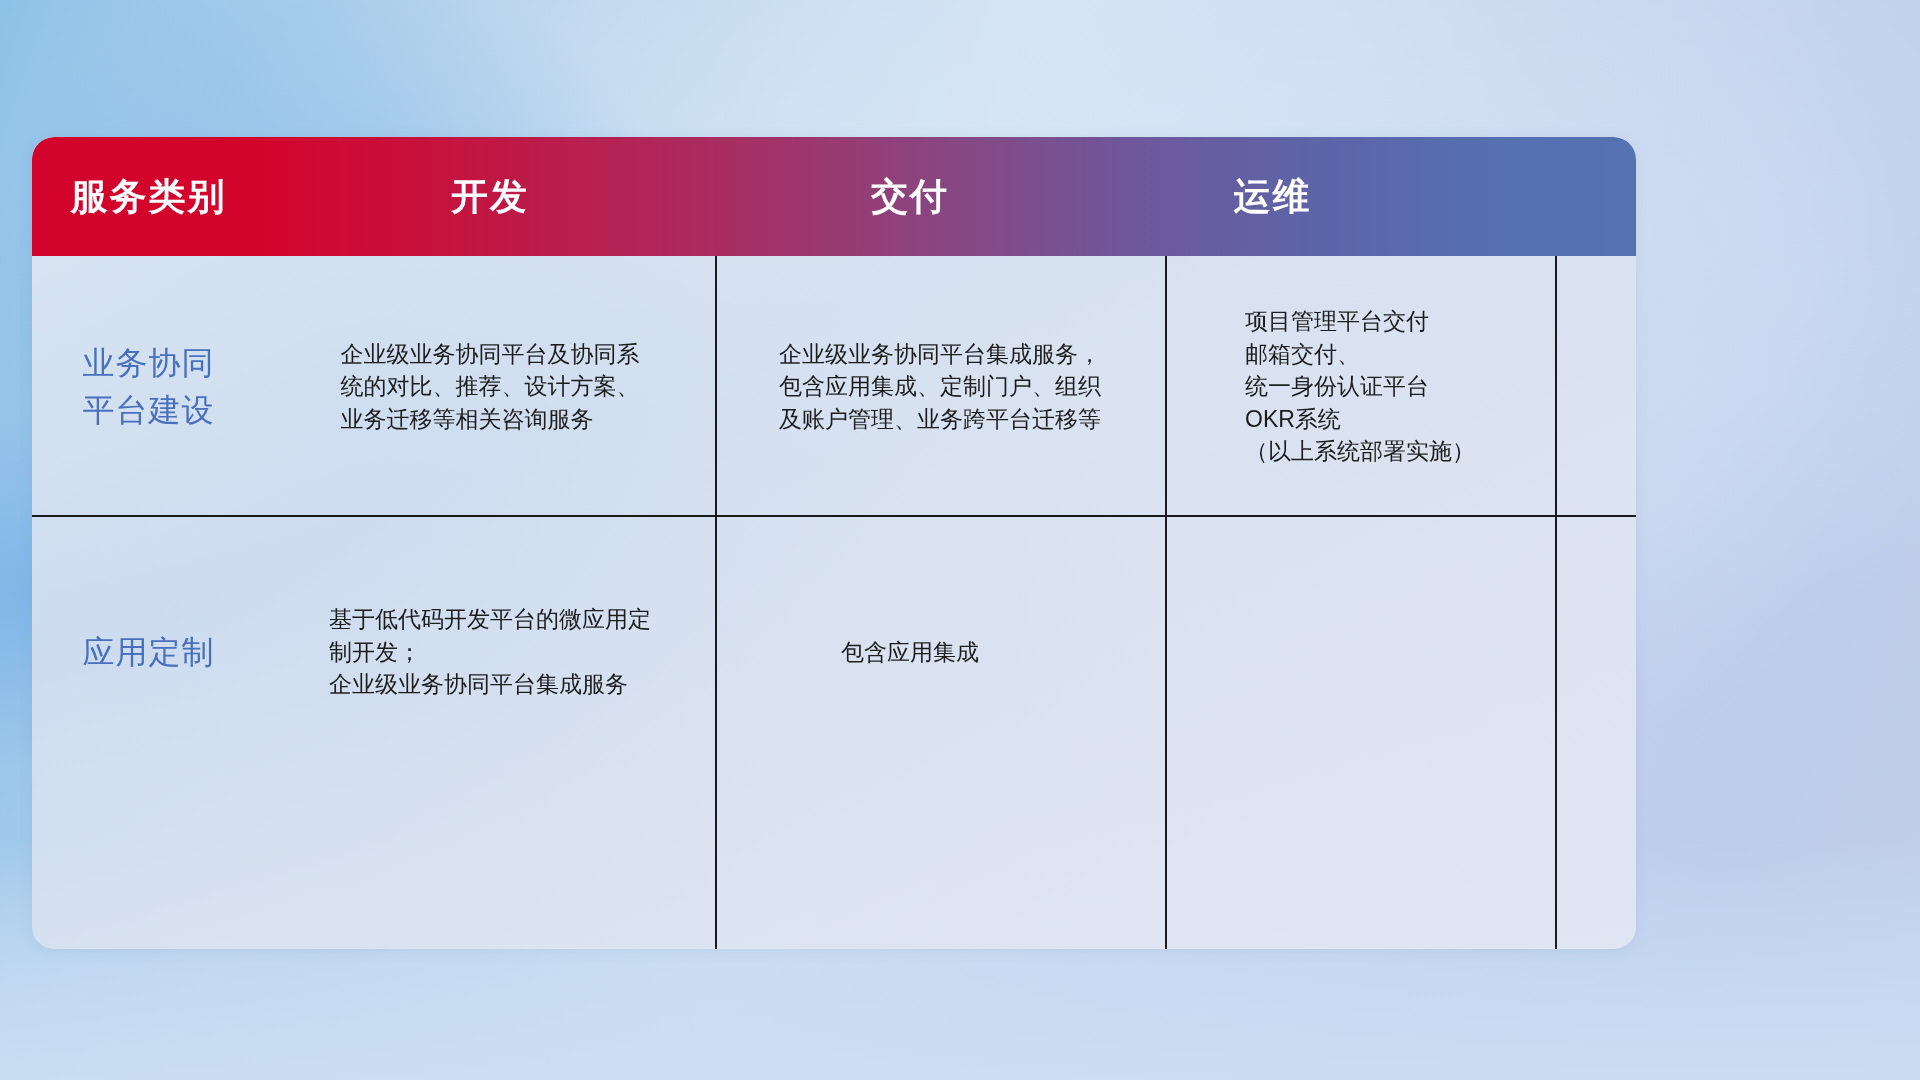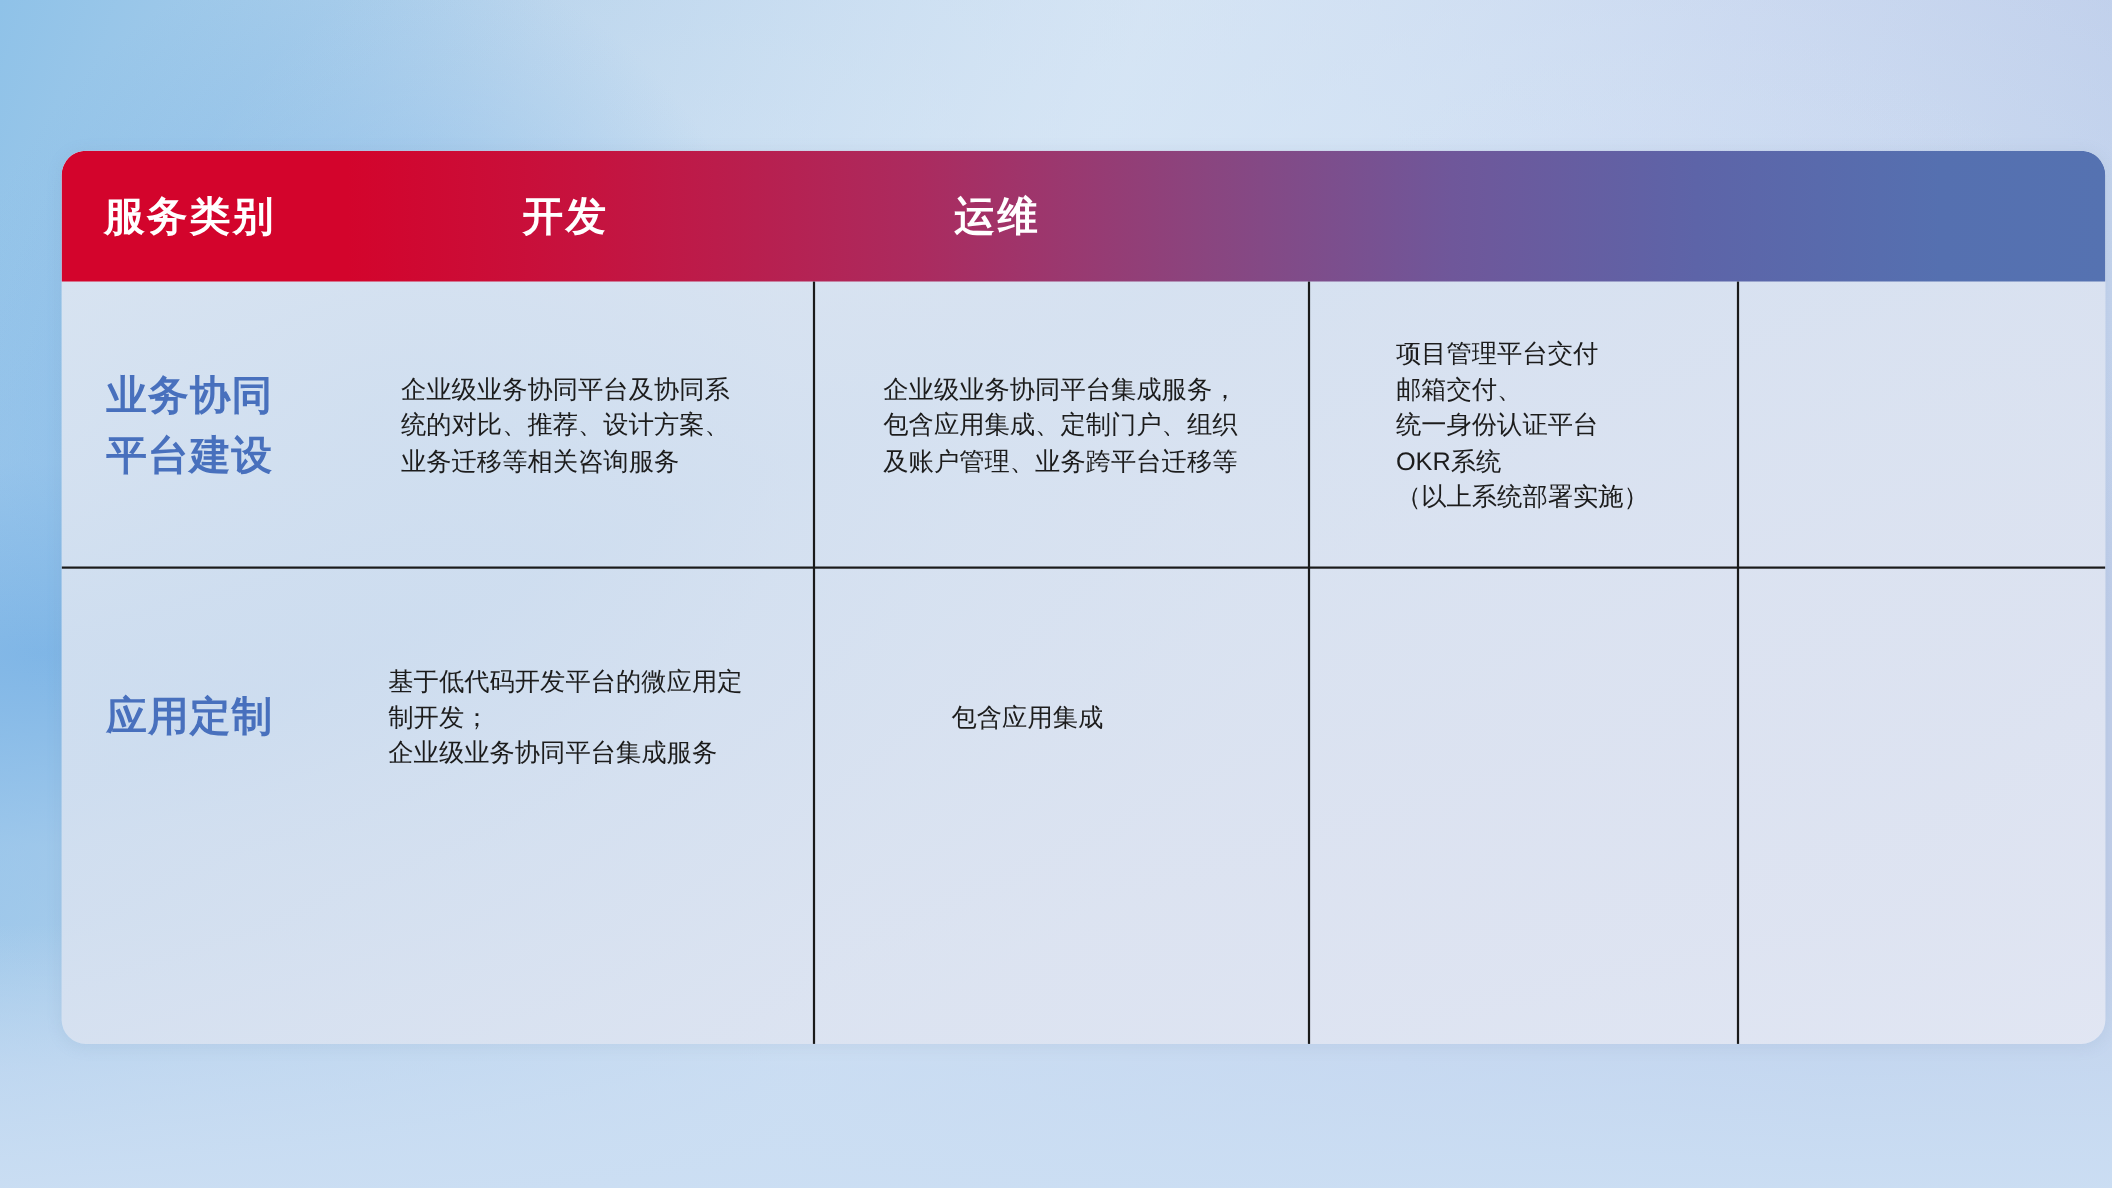--- a/index.html
+++ b/index.html
@@ -24,26 +24,25 @@
   }
   .bg-bottom {
     position:absolute; left:0; right:0; bottom:0; height:240px;
     background:linear-gradient(180deg, rgba(196,216,240,0) 0%, rgba(199,219,242,0.75) 55%, rgba(203,222,243,0.95) 100%);
     pointer-events:none;
   }
 
   
   .panel {
     position:absolute;
-    left:32px; top:137px; width:1858px; height:812px;
+    left:32px; top:137px; width:1604px; height:812px;
     border-radius:22px;
     background:linear-gradient(155deg, rgba(223,231,242,0.92) 0%, rgba(214,225,240,0.88) 35%, rgba(222,228,241,0.9) 70%, rgba(227,231,243,0.92) 100%);
     box-shadow:0 2px 14px rgba(110,140,180,0.14);
     overflow:hidden;
-    margin-left:24px;
   }
 
   .header-row {
     position:absolute; left:0; top:0; width:100%; height:119px;
     display:flex; align-items:center;
     border-radius:22px 22px 0 0;
     background:linear-gradient(90deg,
         #d3042c 0%, #d3042c 14%, #c5133f 26%, #ab2b5f 42%,
         #8a457f 56%, #6f579a 68%, #5d64a8 80%, #5570b0 92%, #5572b1 100%);
   }
@@ -70,22 +69,22 @@
     display:flex; align-items:center; justify-content:center;
     text-align:left;
     padding:0 16px;
     color:#1c1c1c;
     font-size:23px;
     line-height:1.42;
     white-space:pre-line;
   }
   .cell.label {
     color:#4870bd;
-    font-weight:bold;
-    font-size:37px;
+    font-weight:normal;
+    font-size:32px;
     line-height:1.45;
     letter-spacing:1px;
   }
 
   
   .c0 { width:233px; }
   .c1 { width:450px; }
   .c2 { width:450px; }
   .c3 { width:390px; }
   .c4 { width:335px; }
@@ -98,20 +97,21 @@
 <body>
 
 <div class="bg-haze"></div>
 <div class="bg-bottom"></div>
 
 <div class="panel">
 
   <div class="header-row">
     <div class="header-cell c0">服务类别</div>
     <div class="header-cell c2">开发</div>
+    <div class="header-cell c3">交付</div>
     <div class="header-cell c4">运维</div>
   </div>
 
   <div class="body-rows">
 
     <div class="vline" style="left:683px;"></div>
     <div class="vline" style="left:1133px;"></div>
     <div class="vline" style="left:1523px;"></div>
 
     <div class="row r0">

